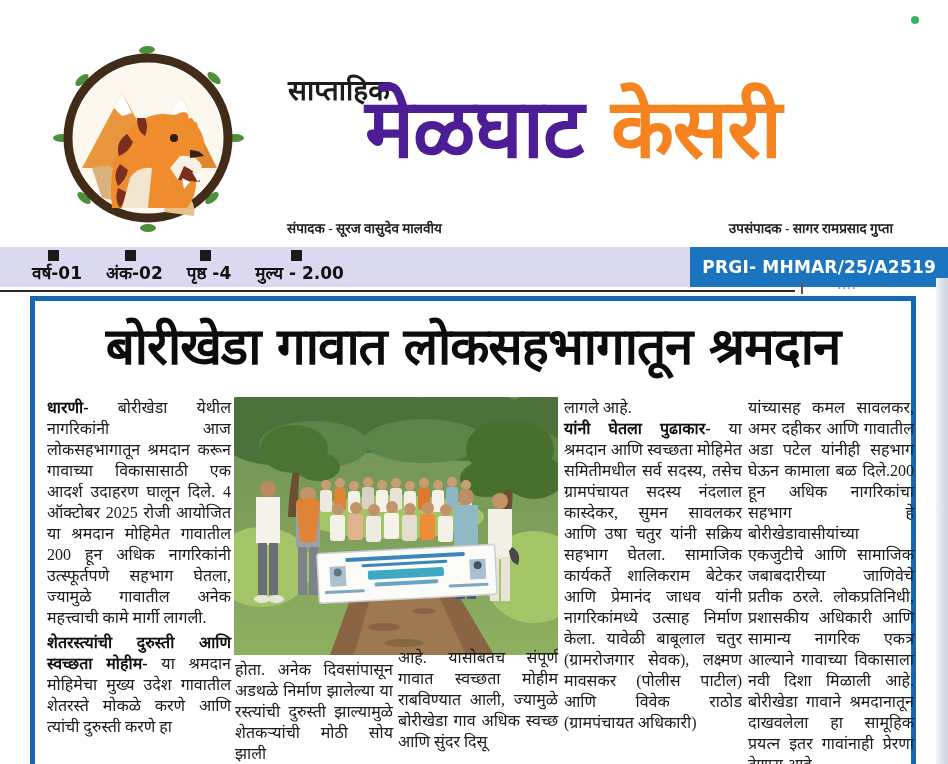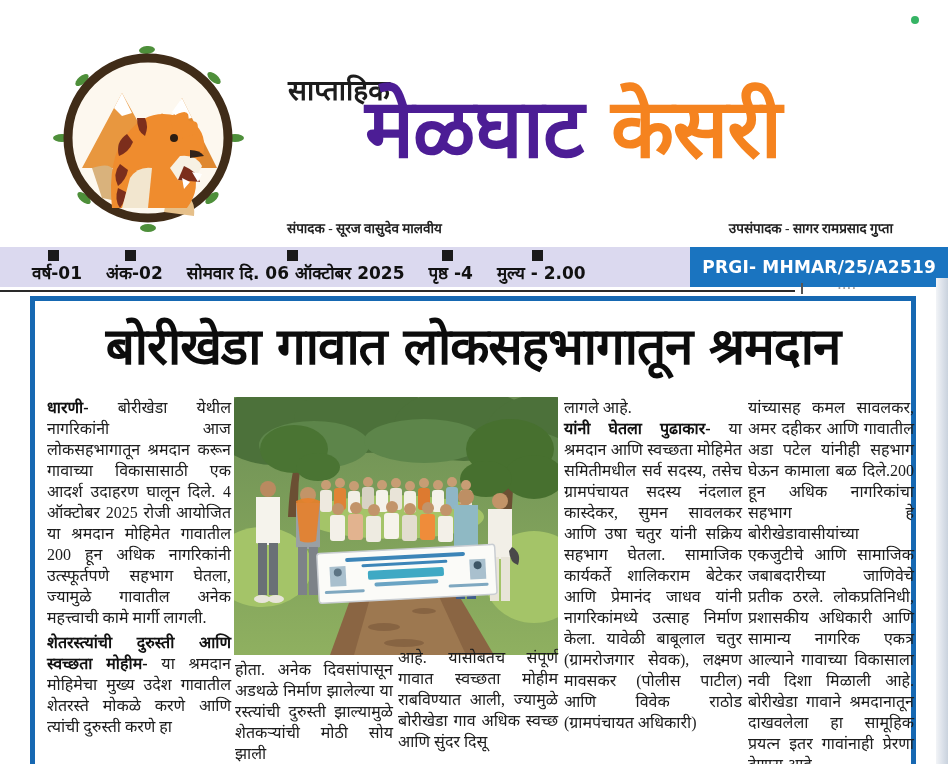--- a/index.html
+++ b/index.html
@@ -126,24 +126,20 @@
   <div class="green-dot"></div>
 
   <div class="info-bar">
     <span class="info-item">
       <span class="sq"></span>
       <span>वर्ष-01</span>
     </span>
     <span class="info-item">
       <span class="sq"></span>
       <span>अंक-02</span>
-    </span>
-    <span class="info-item">
-      <span class="sq"></span>
-      <span>सोमवार दि. 06 ऑक्टोबर 2025</span>
     </span>
     <span class="info-item">
       <span class="sq"></span>
       <span>पृष्ठ -4</span>
     </span>
     <span class="info-item">
       <span class="sq"></span>
       <span>मुल्य - 2.00</span>
     </span>
     <span class="prgi">PRGI- MHMAR/25/A2519</span>

